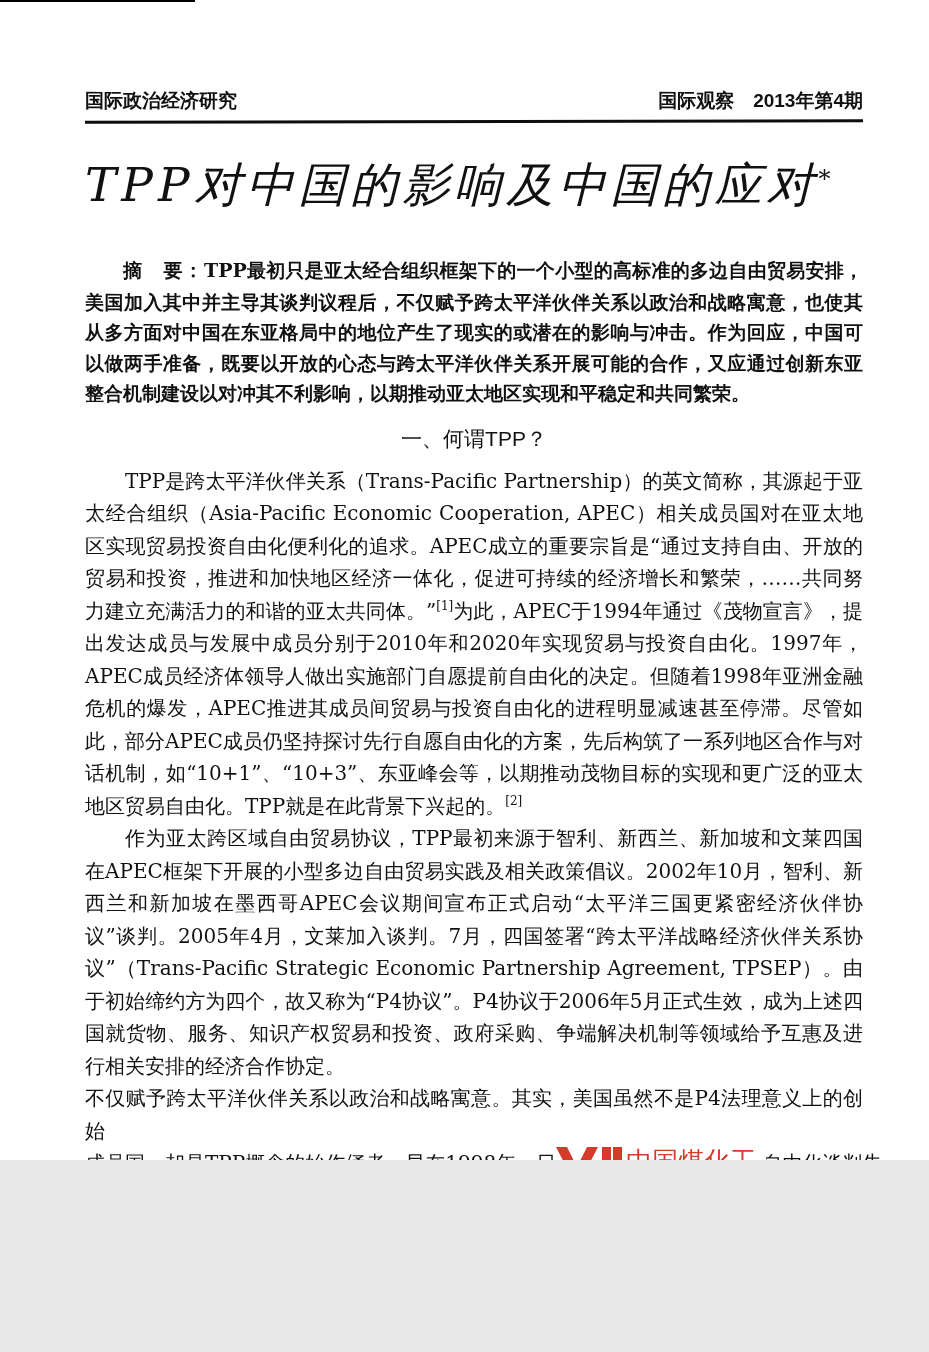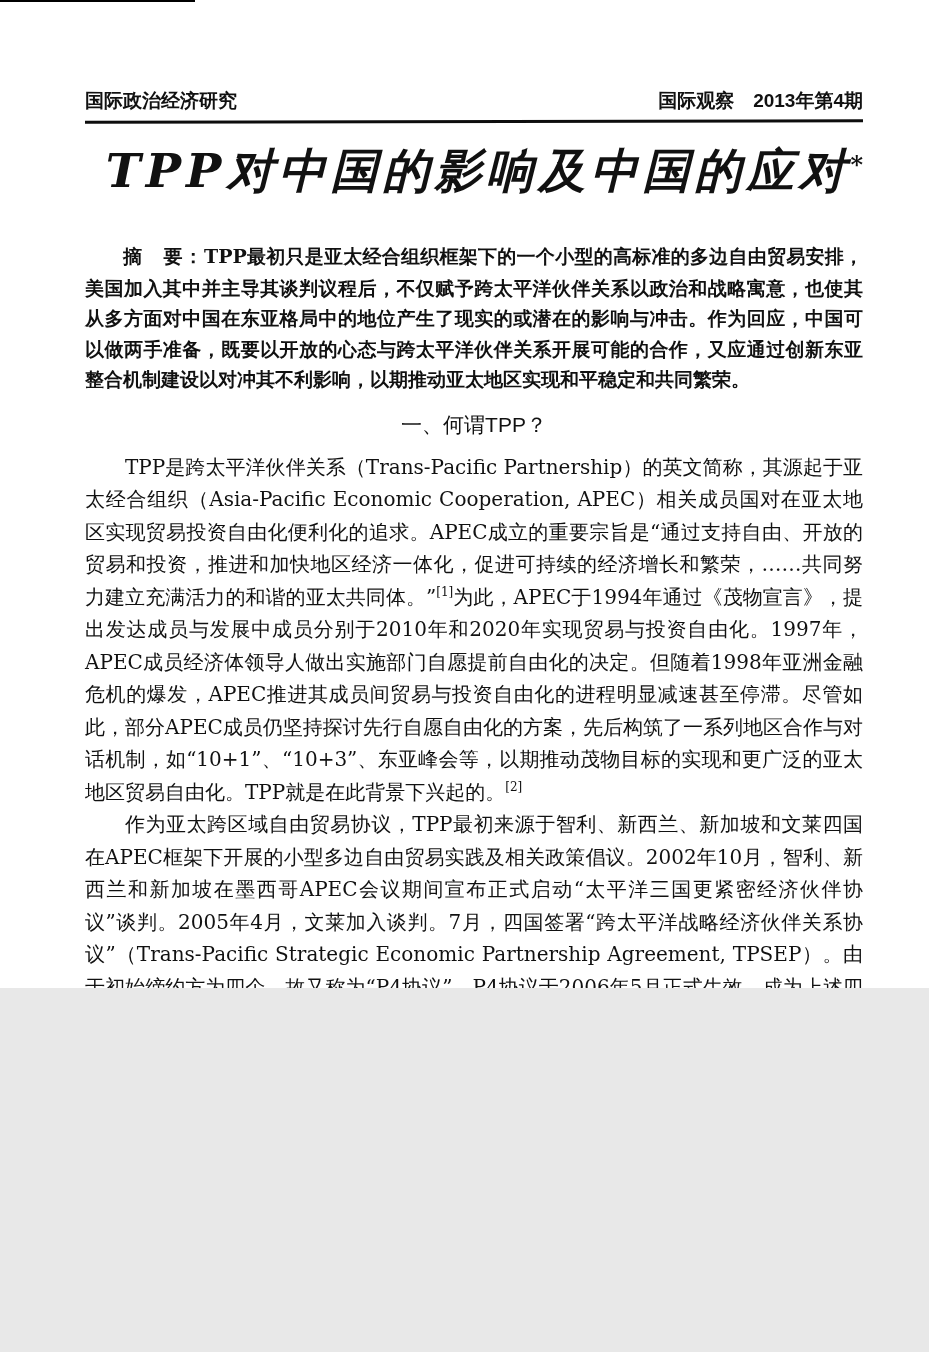--- a/index.html
+++ b/index.html
@@ -1,33 +1,33 @@
 <!DOCTYPE html>
 <html><head>
 <meta charset="utf-8">
 <style>
   html,body{margin:0;padding:0;background:#e8e8e8;}
   .page{
     position:relative;
-    width:929px;height:988px;
+    width:929px;height:1160px;
     background:#ffffff;
     overflow:hidden;
     font-family:"DejaVu Serif","Liberation Serif",serif;
     color:#111;
   }
   .scan-strip{position:absolute;left:0;top:0;width:195px;height:2px;background:#000;}
   .column{position:absolute;left:85px;top:88px;width:778px;}
   
   .journal-header{display:flex;justify-content:space-between;align-items:baseline;
     font-family:"Liberation Sans","DejaVu Sans",sans-serif;font-weight:bold;font-size:19px;}
   .header-rule{margin-top:6px;height:3px;background:#0d0d0d;transform:rotate(-0.12deg);}
   
-  .article-title{margin-top:20px;text-align:right;
+  .article-title{margin-top:34px;text-align:left;
     font-family:"DejaVu Serif","Liberation Serif",serif;
-    font-weight:bold;font-style:italic;font-size:47px;letter-spacing:5px;line-height:1.2;}
+    font-weight:normal;font-style:italic;font-size:47px;letter-spacing:5px;line-height:1.2;}
   .article-title sup{font-size:24px;font-style:normal;vertical-align:14px;letter-spacing:0;}
   .author{margin-top:20px;text-align:center;font-size:22px;letter-spacing:4px;}
   
   .front-matter{margin-top:42px;font-size:19px;line-height:30.5px;}
   .abstract{font-weight:bold;text-align:justify;text-indent:2em;}
   .abstract-label{font-family:"Liberation Sans","DejaVu Sans",sans-serif;letter-spacing:1px;}
   .kw-line{margin-top:1px;font-weight:bold;}
   .kw-label,.meta-label{font-family:"Liberation Sans","DejaVu Sans",sans-serif;font-weight:bold;}
   .meta-line{margin-top:1px;}
   .meta-value{font-weight:normal;margin-right:14px;}

